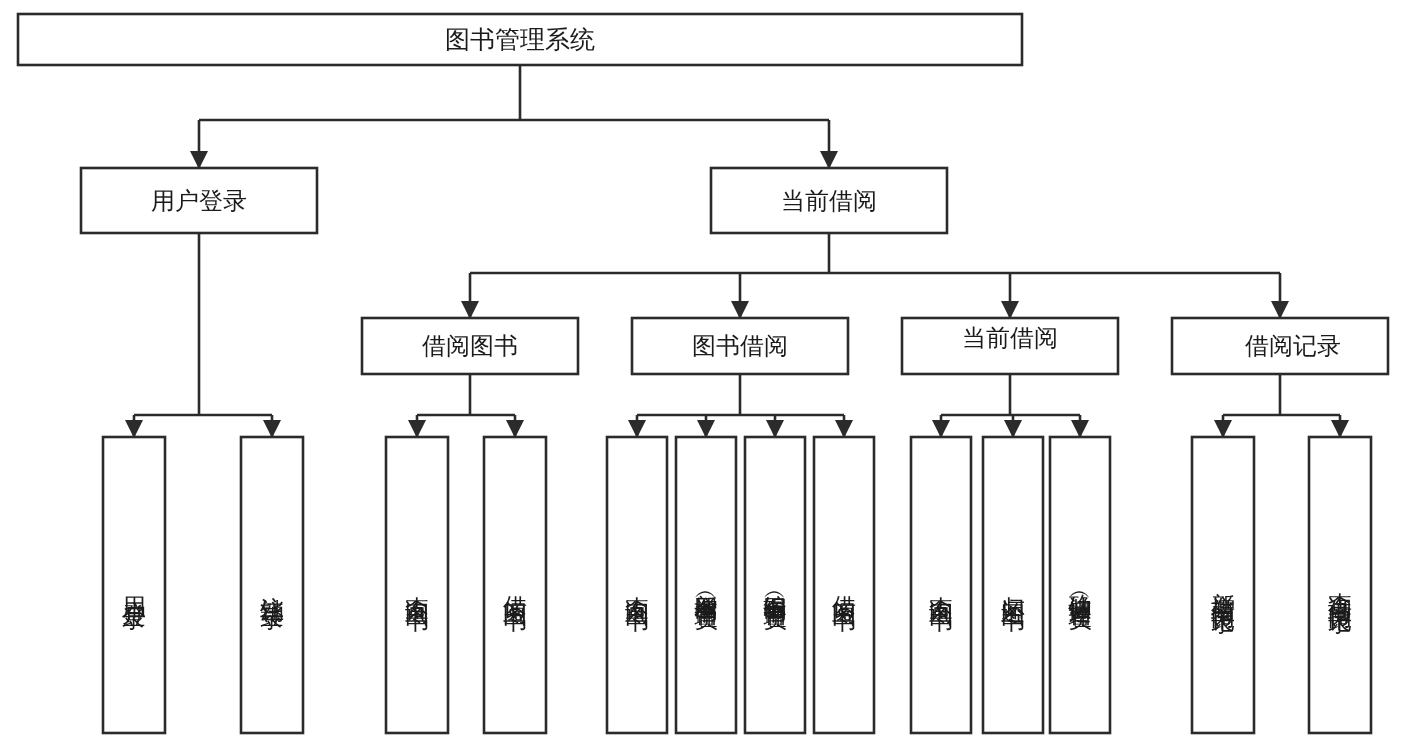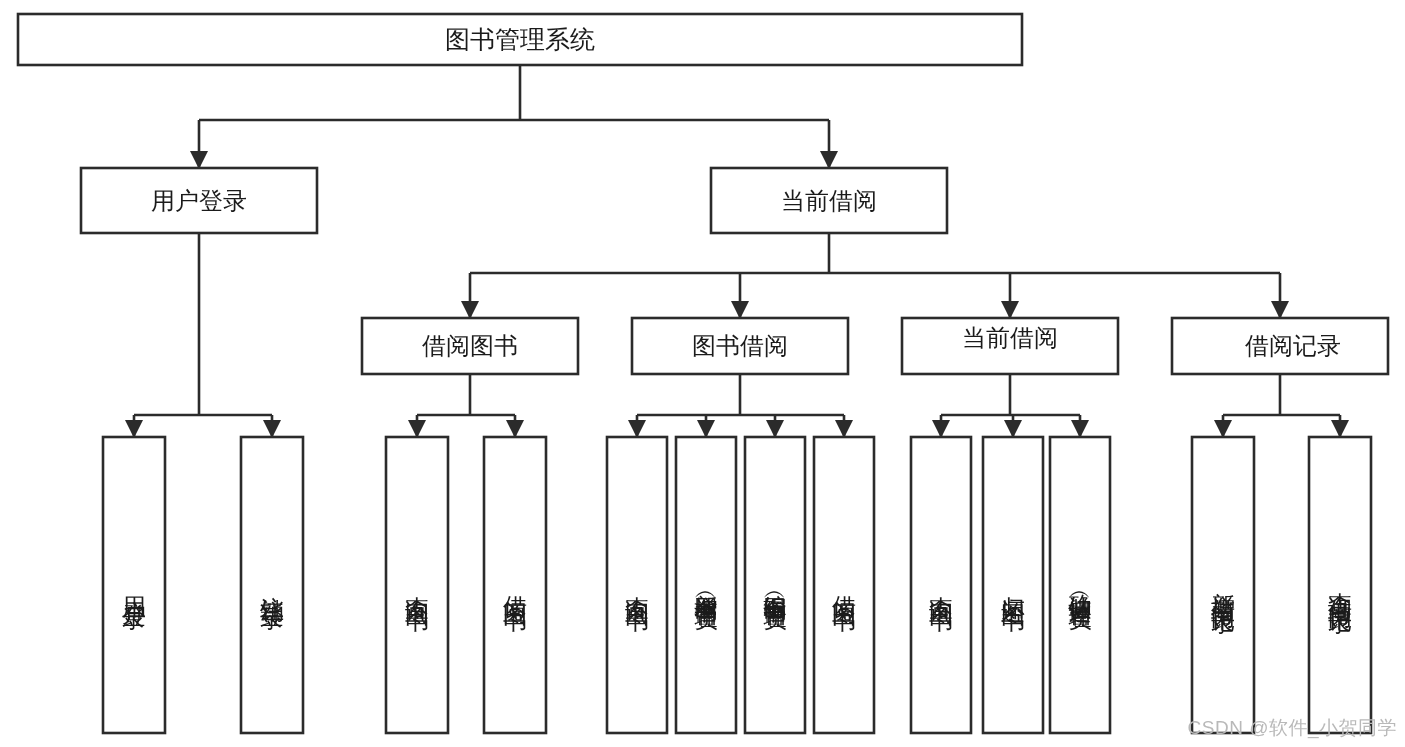--- a/index.html
+++ b/index.html
@@ -212,14 +212,13 @@
         <span class="vtext" style="font-size: 23px; letter-spacing: 2px;">确认归还（管理员）</span>
       </div>
       <div class="vtext-wrap" style="left: 1192px; top: 437px; width: 62px; height: 296px;">
         <span class="vtext" style="font-size: 24px; letter-spacing: 4px;">新增借阅记录</span>
       </div>
       <div class="vtext-wrap" style="left: 1309px; top: 437px; width: 62px; height: 296px;">
         <span class="vtext" style="font-size: 24px; letter-spacing: 4px;">查询借阅记录</span>
       </div>
     </div>
 
-  <div class="watermark">CSDN @软件_小贺同学</div>
 </div>
 
 </body></html>

